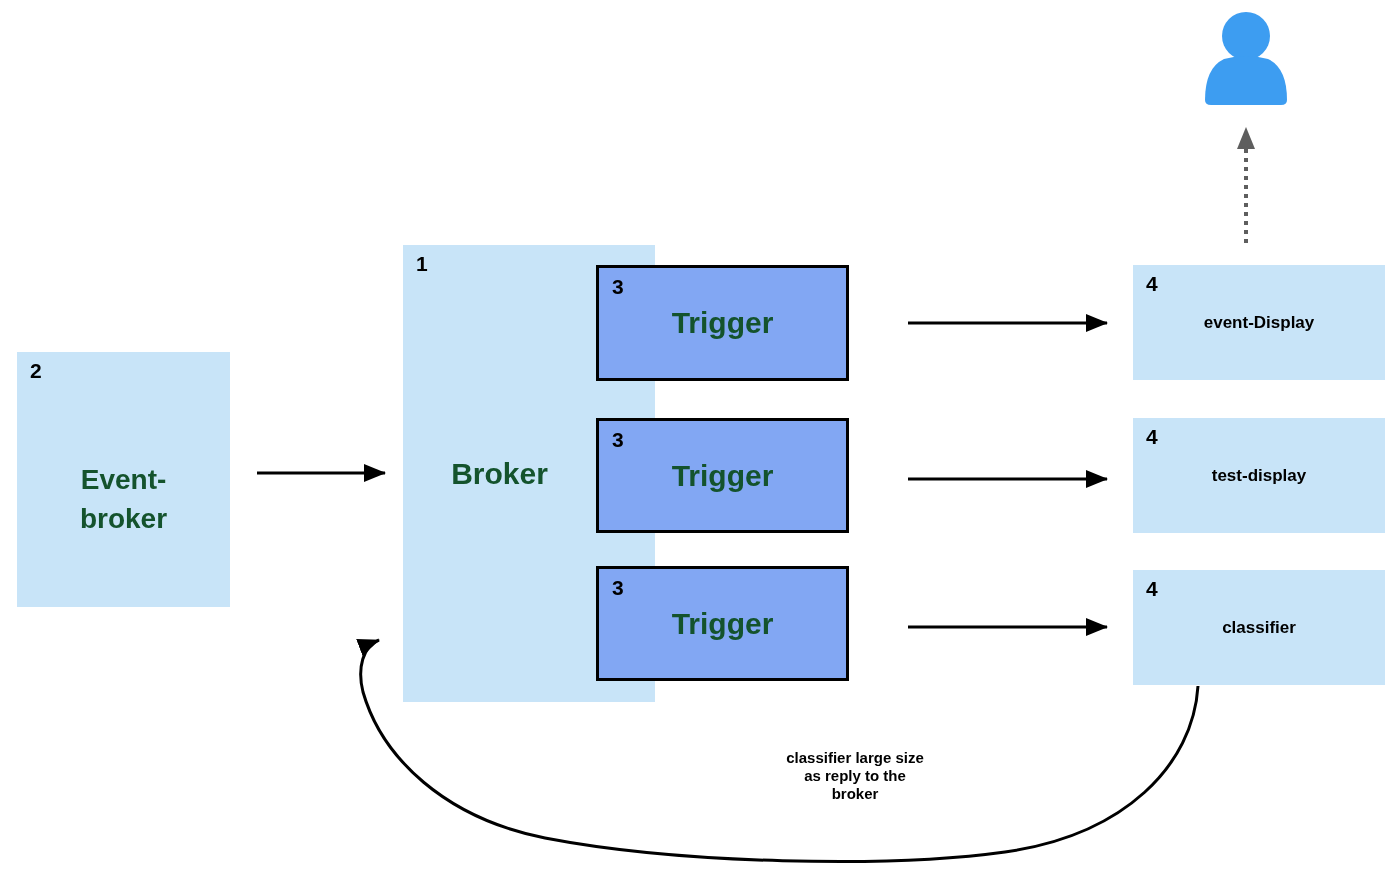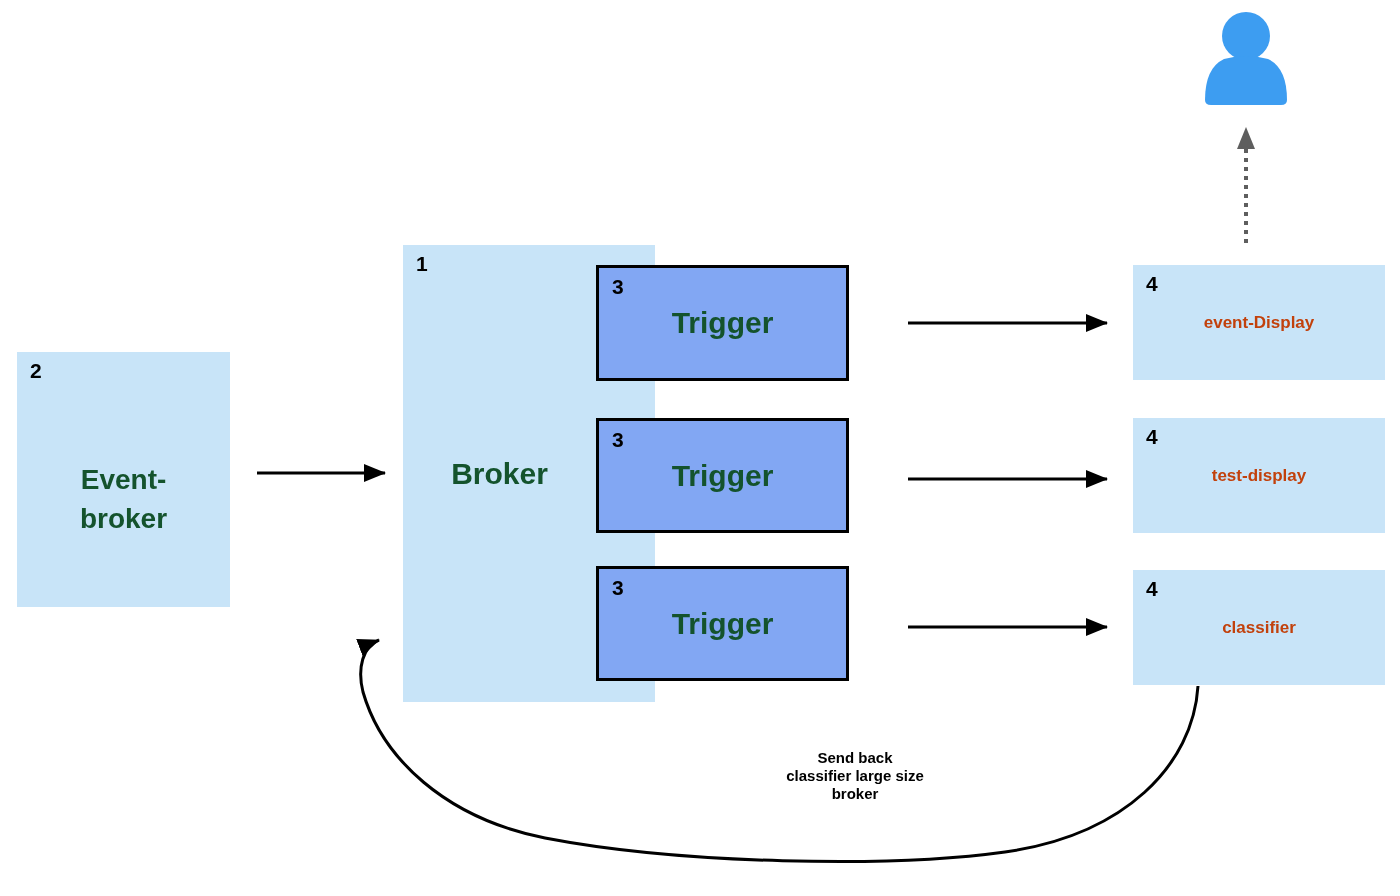--- a/index.html
+++ b/index.html
@@ -34,21 +34,21 @@
     font-size:30px;
     font-weight:bold;
     color:#14532d;
     text-align:center;
     line-height:1.4;
   }
   .es-label{ font-size:28px;margin-top:39px; }
   .small-label{
     font-size:17px;
     font-weight:bold;
-    color:#c2410c;
+    color:#000000;
     text-align:center;
   }
   
   .broker-label-wrap{
     position:absolute;
     left:0;top:0;width:193px;height:100%;
     display:flex;align-items:center;justify-content:center;
   }
   .annotation{
     position:absolute;
@@ -109,22 +109,22 @@
     <span class="num">4</span>
     <span class="small-label">test-display</span>
   </div>
 
   <div class="node light" style="left:1133px;top:570px;width:252px;height:115px;">
     <span class="num">4</span>
     <span class="small-label">classifier</span>
   </div>
 
   <div class="annotation">
-    <div>Send back</div>
     <div>classifier large size</div>
+    <div>as reply to the</div>
     <div>broker</div>
   </div>
 
   <svg id="arrow-layer" width="1400" height="896" viewBox="0 0 1400 896">
     <defs>
       <marker id="arr" markerUnits="userSpaceOnUse" markerWidth="24" markerHeight="20" refX="21" refY="9" orient="auto">
         <path d="M0,0 L22,9 L0,18 Z" fill="#000000"></path>
       </marker>
     </defs>
 

